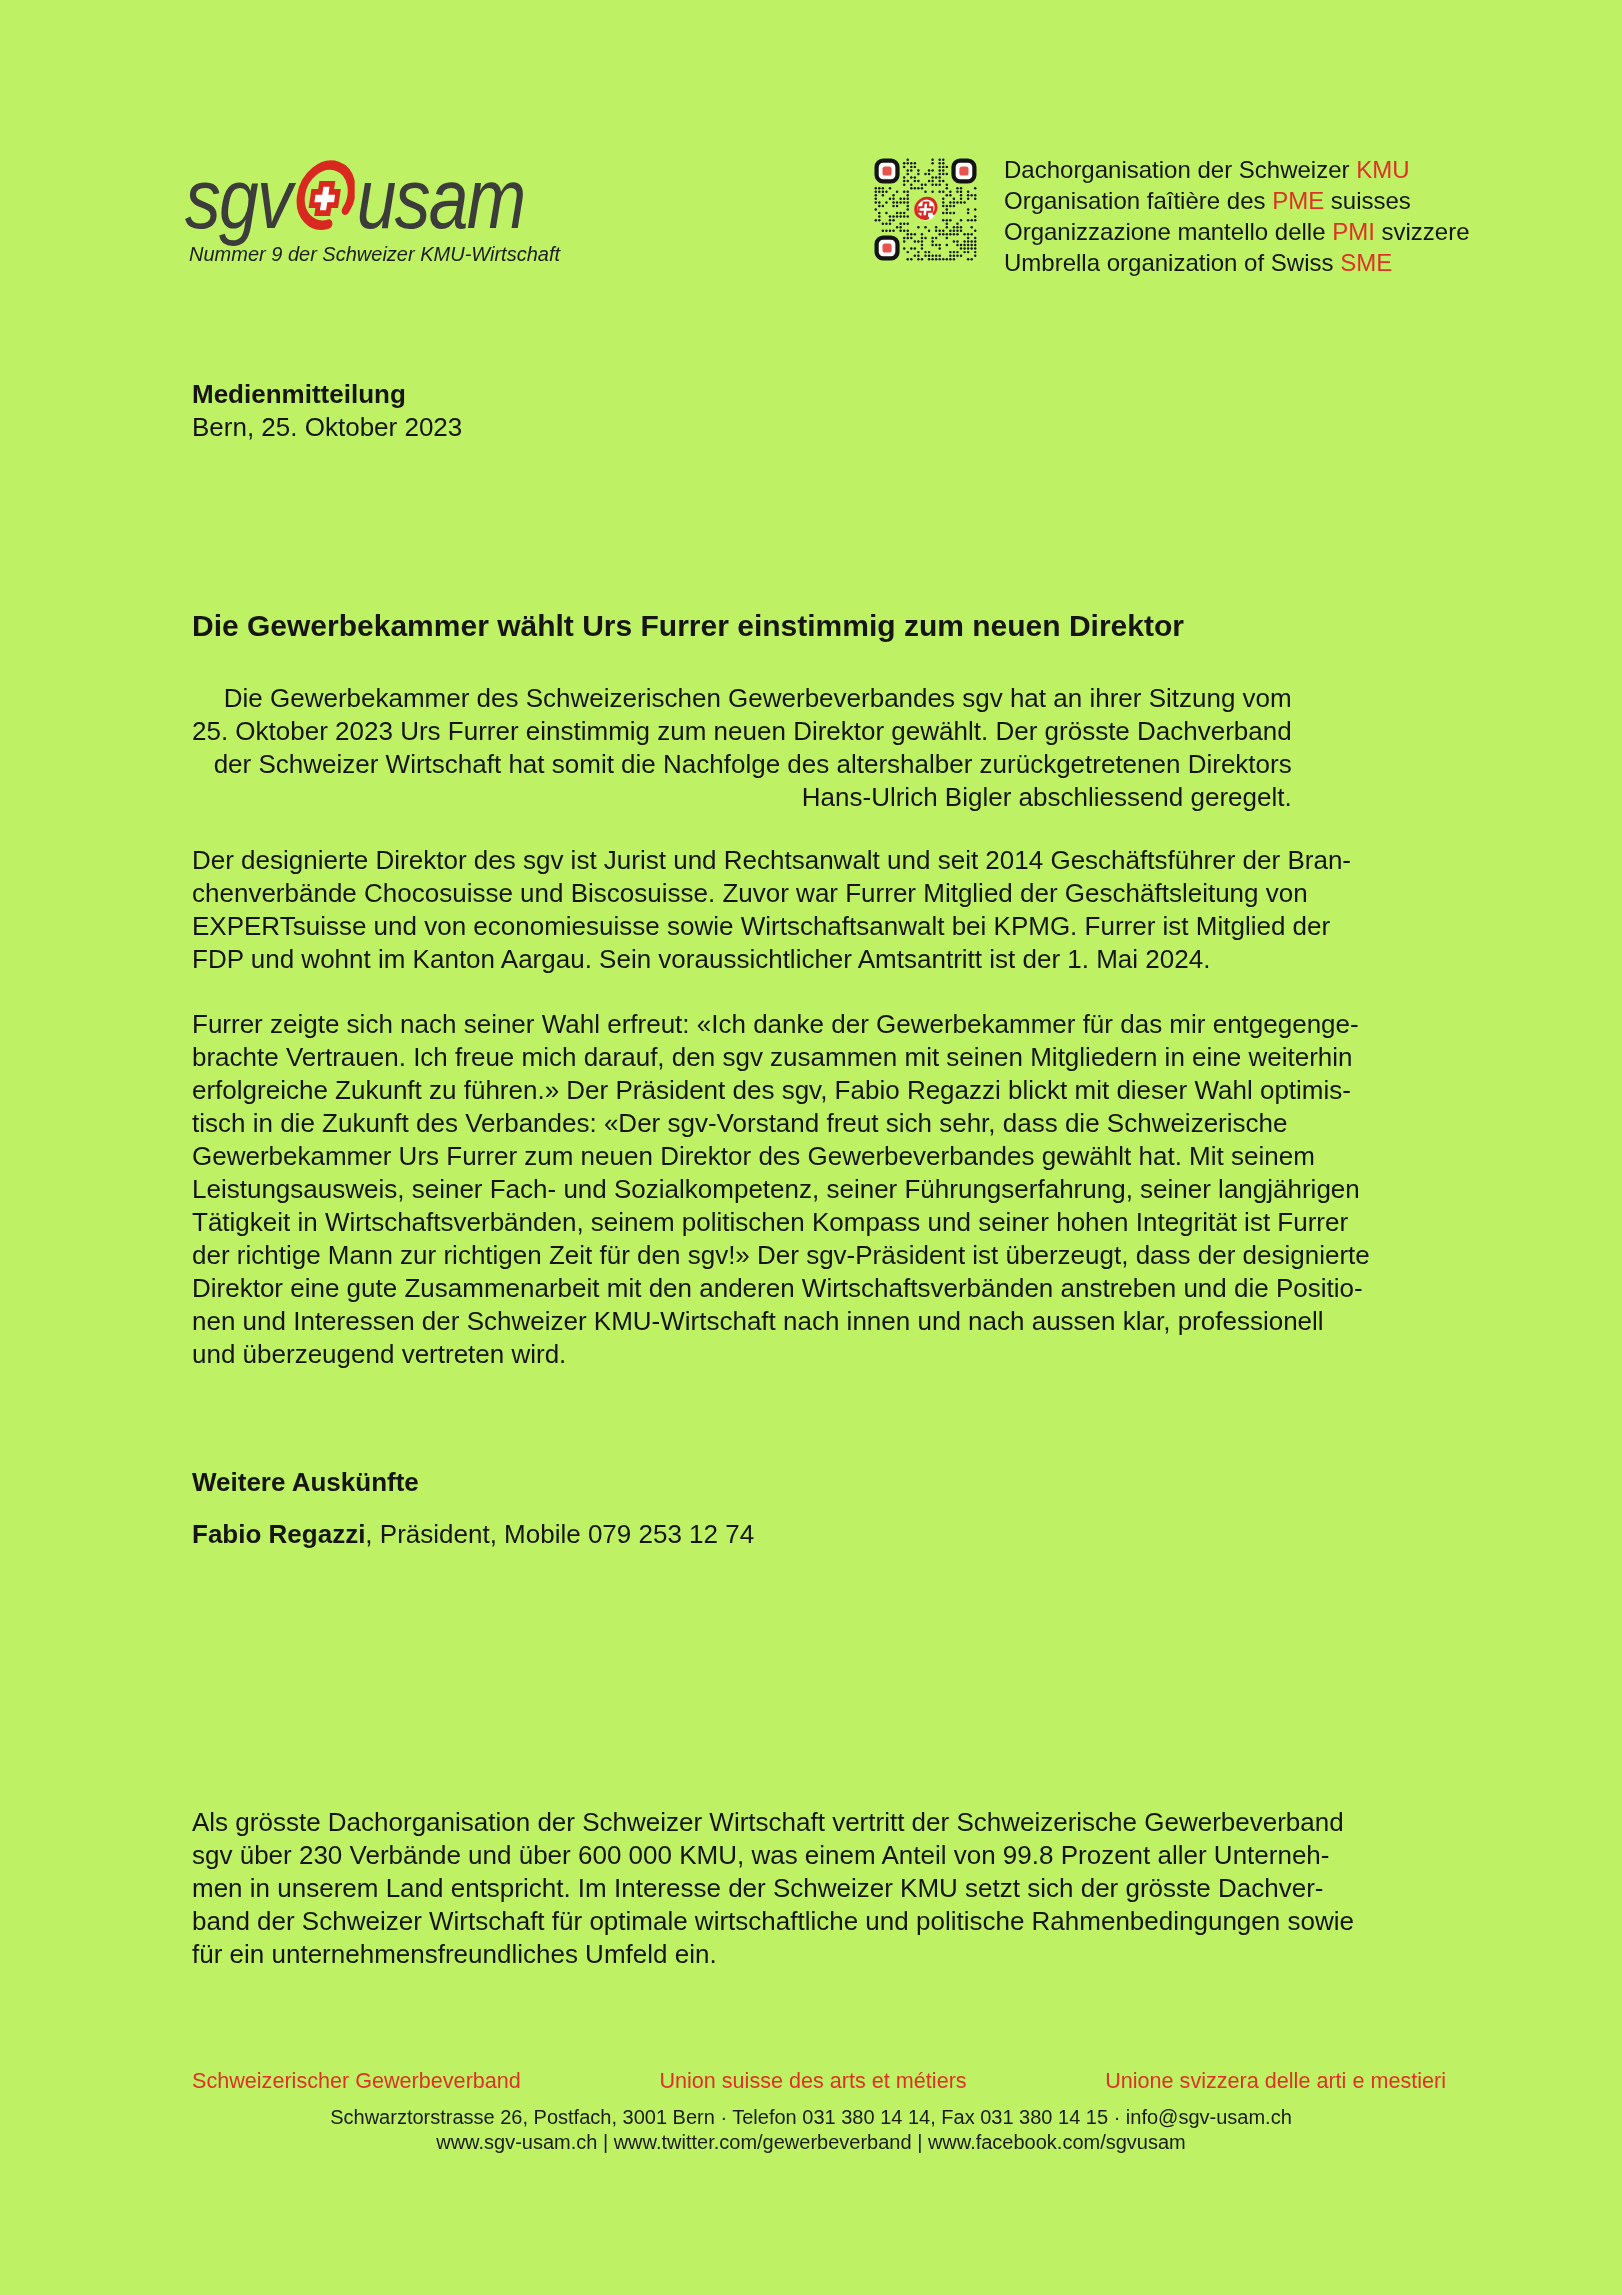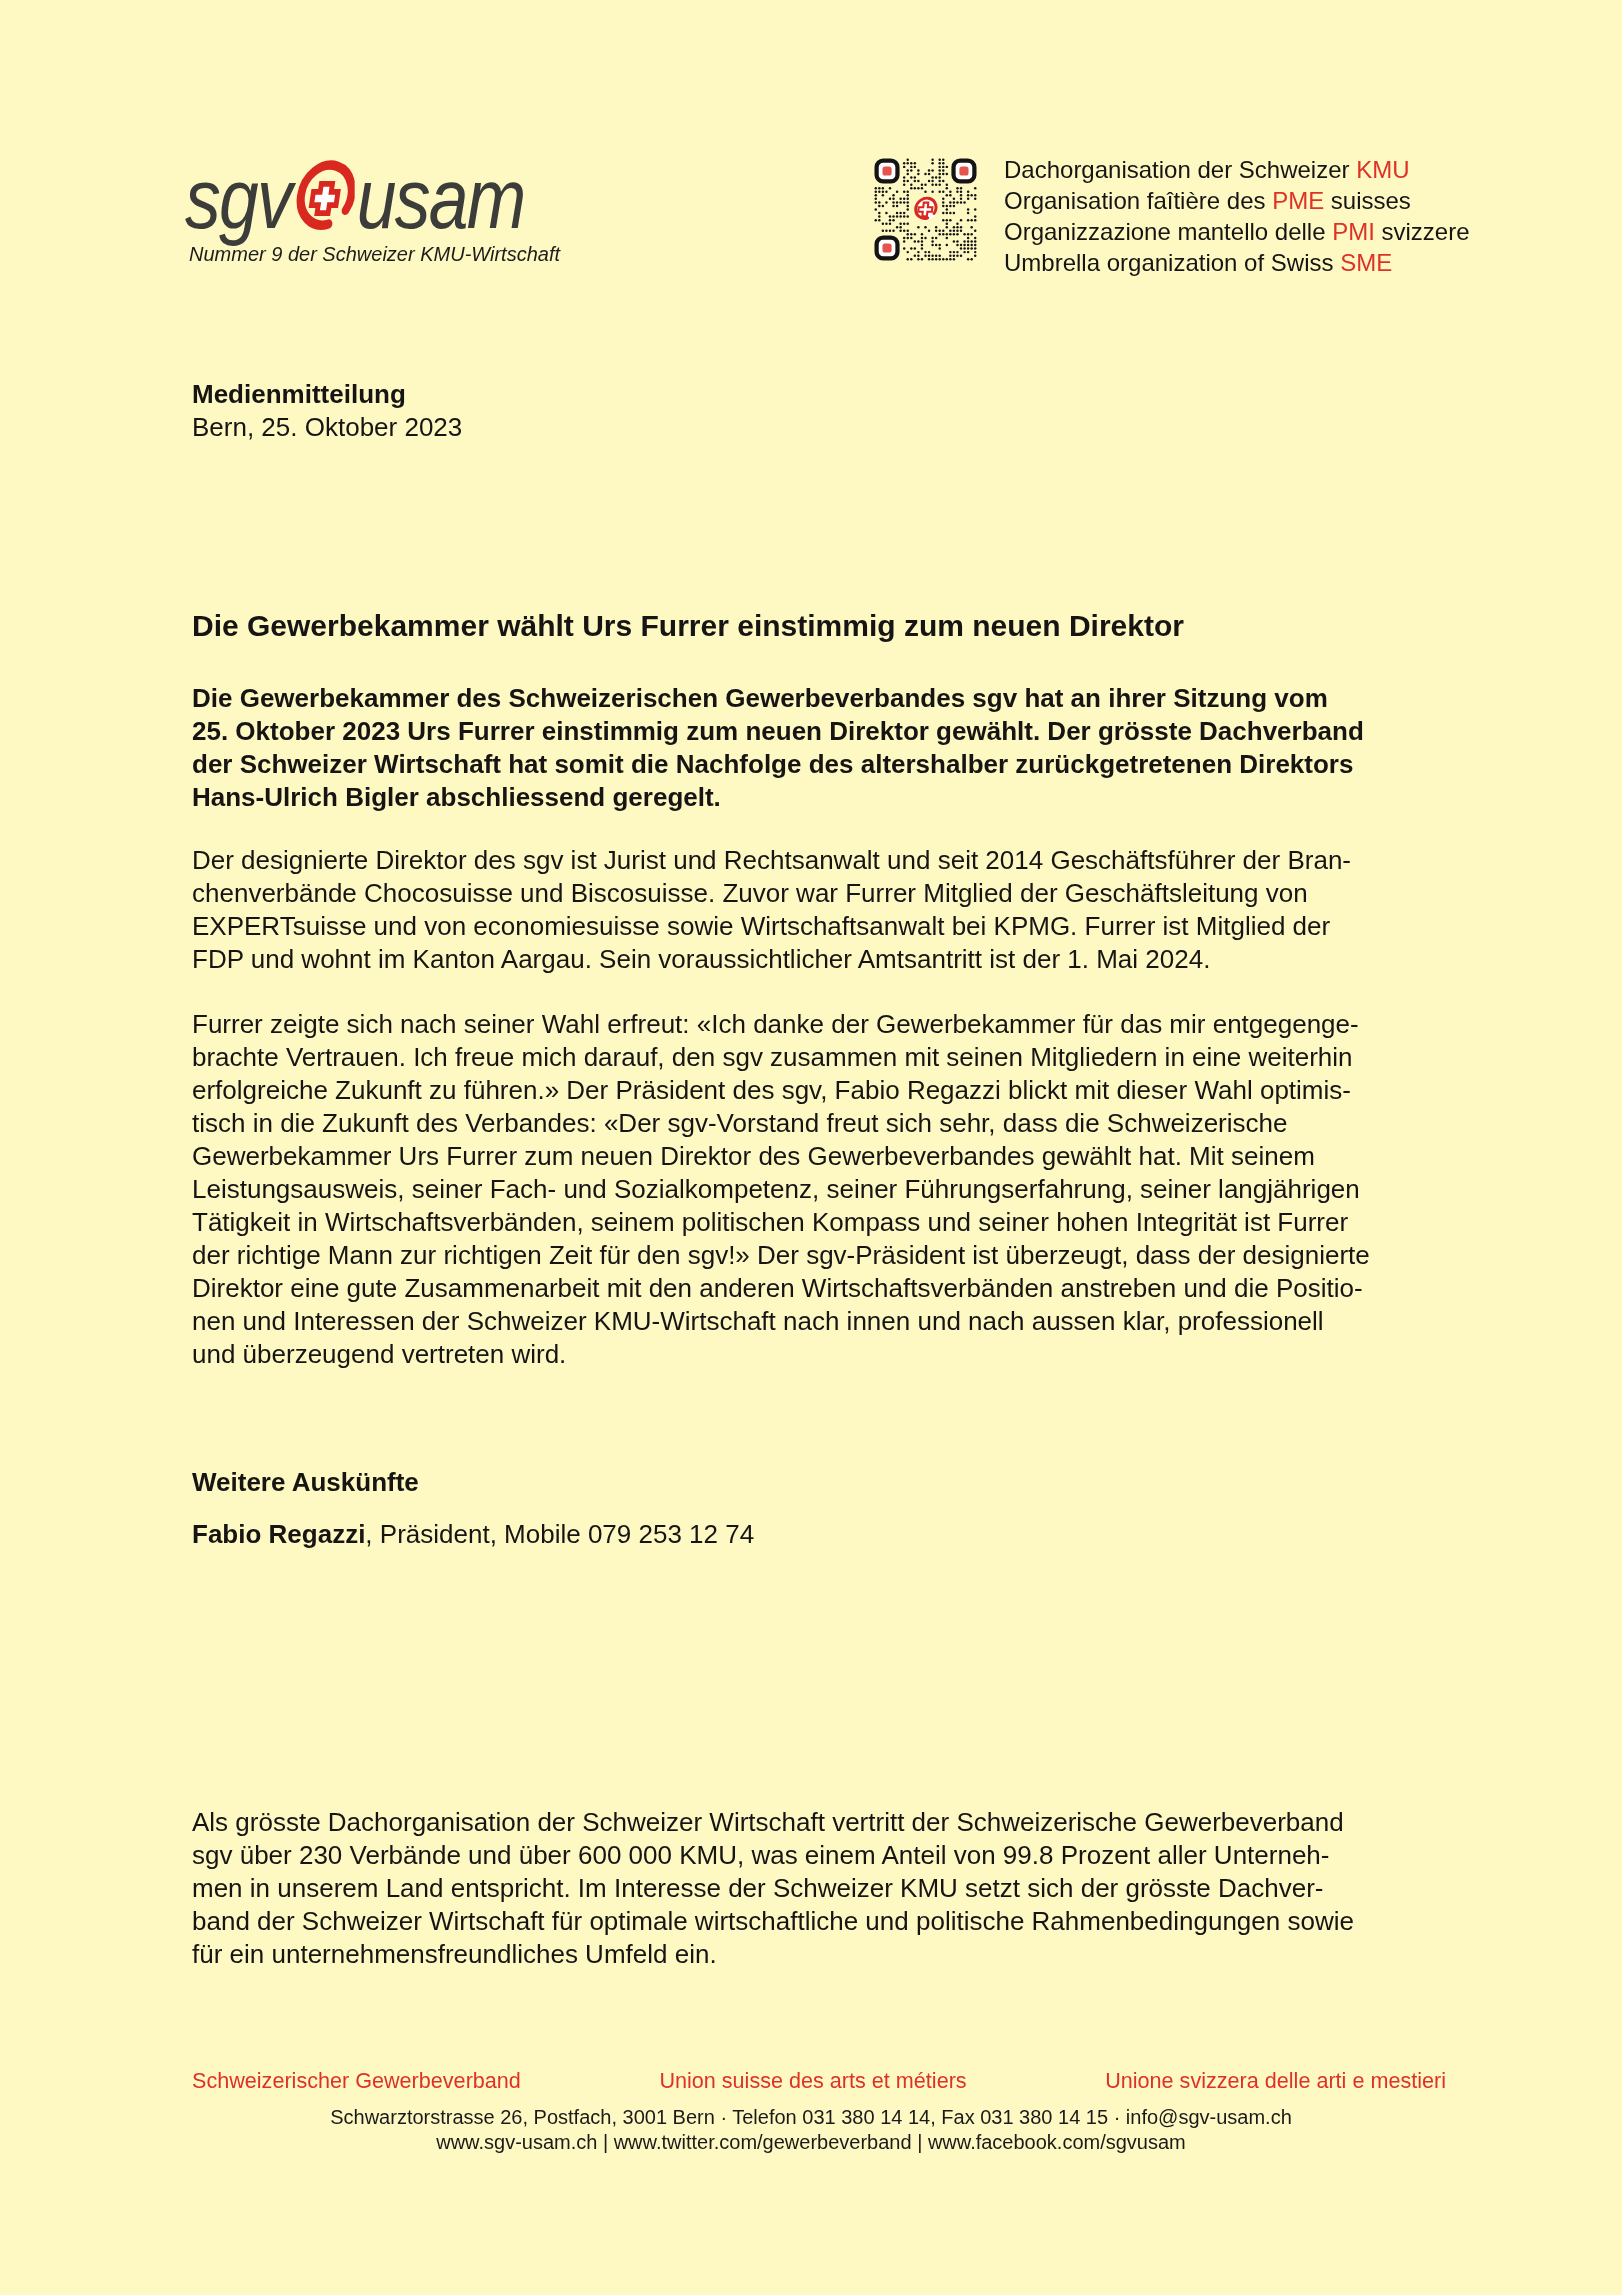--- a/index.html
+++ b/index.html
@@ -1,20 +1,20 @@
 <!DOCTYPE html>
 <html style="--red: #de3226;font-size:10.5px"><head>
 <meta charset="utf-8">
 <style>
   html,body{margin:0;padding:0;background:#fff;}
   .page{
     position:relative;
     width:1622px;
     height:2295px;
-    background:#fef9c3;
+    background:#bef264;
     font-family:"Liberation Sans", sans-serif;
     color:#161514;
     overflow:hidden;
   }
   
   .logo-row{
     position:absolute; left:185px; top:156px;
     display:flex; align-items:center;
     transform:scaleX(.84); transform-origin:left center;
     white-space:nowrap;
@@ -42,21 +42,21 @@
   
   .headline{
     position:absolute; left:192px; top:607px;
     font-size:30px; font-weight:bold; line-height:37px; white-space:nowrap;
   }
   
   .para{
     position:absolute; left:192px;
     font-size:26px; line-height:33px; white-space:pre;
   }
-  .para.bold{font-weight:bold; line-height:33px;}
+  .para.bold{font-weight:normal; line-height:33px;text-align:right;}
   .lead{top:682px;}
   .p1{top:844px;}
   .p2{top:1008px;}
   .boiler{top:1806px;}
   
   .contacts-heading{
     position:absolute; left:192px; top:1467px;
     font-size:26px; font-weight:bold;text-align:right;
   }
   .contacts{position:absolute; left:192px; top:1517px; font-size:26px; line-height:34px;}

